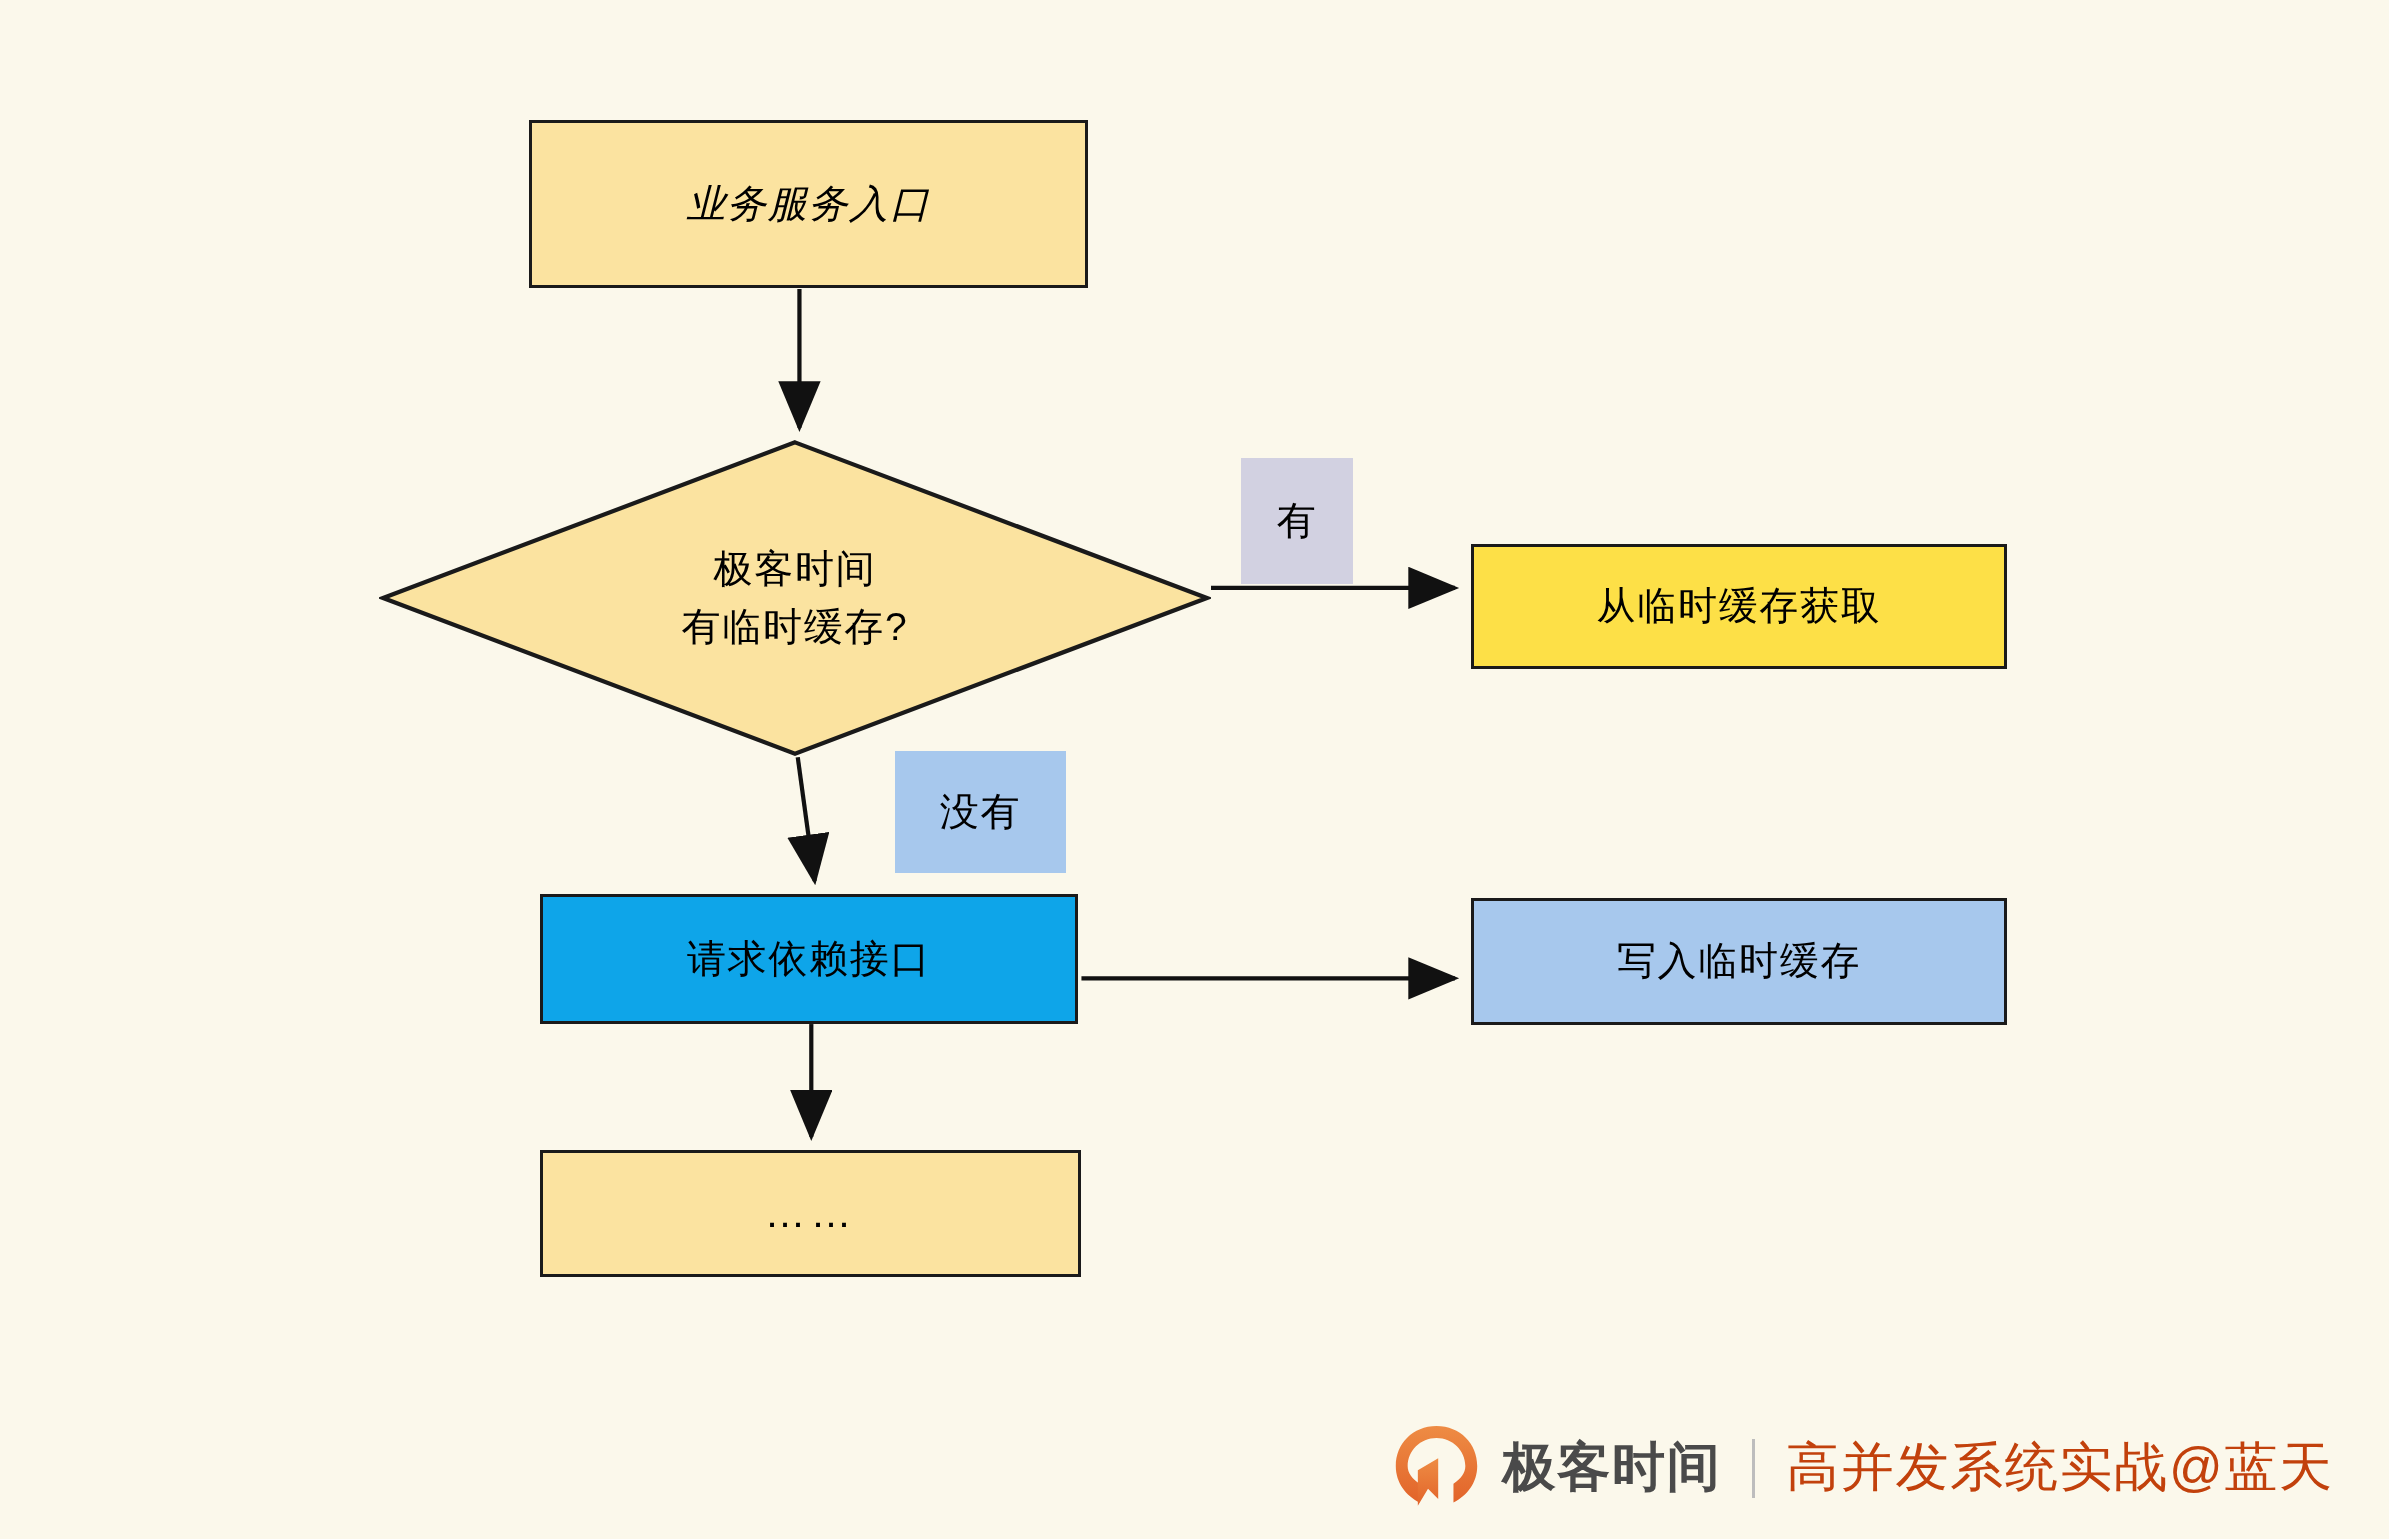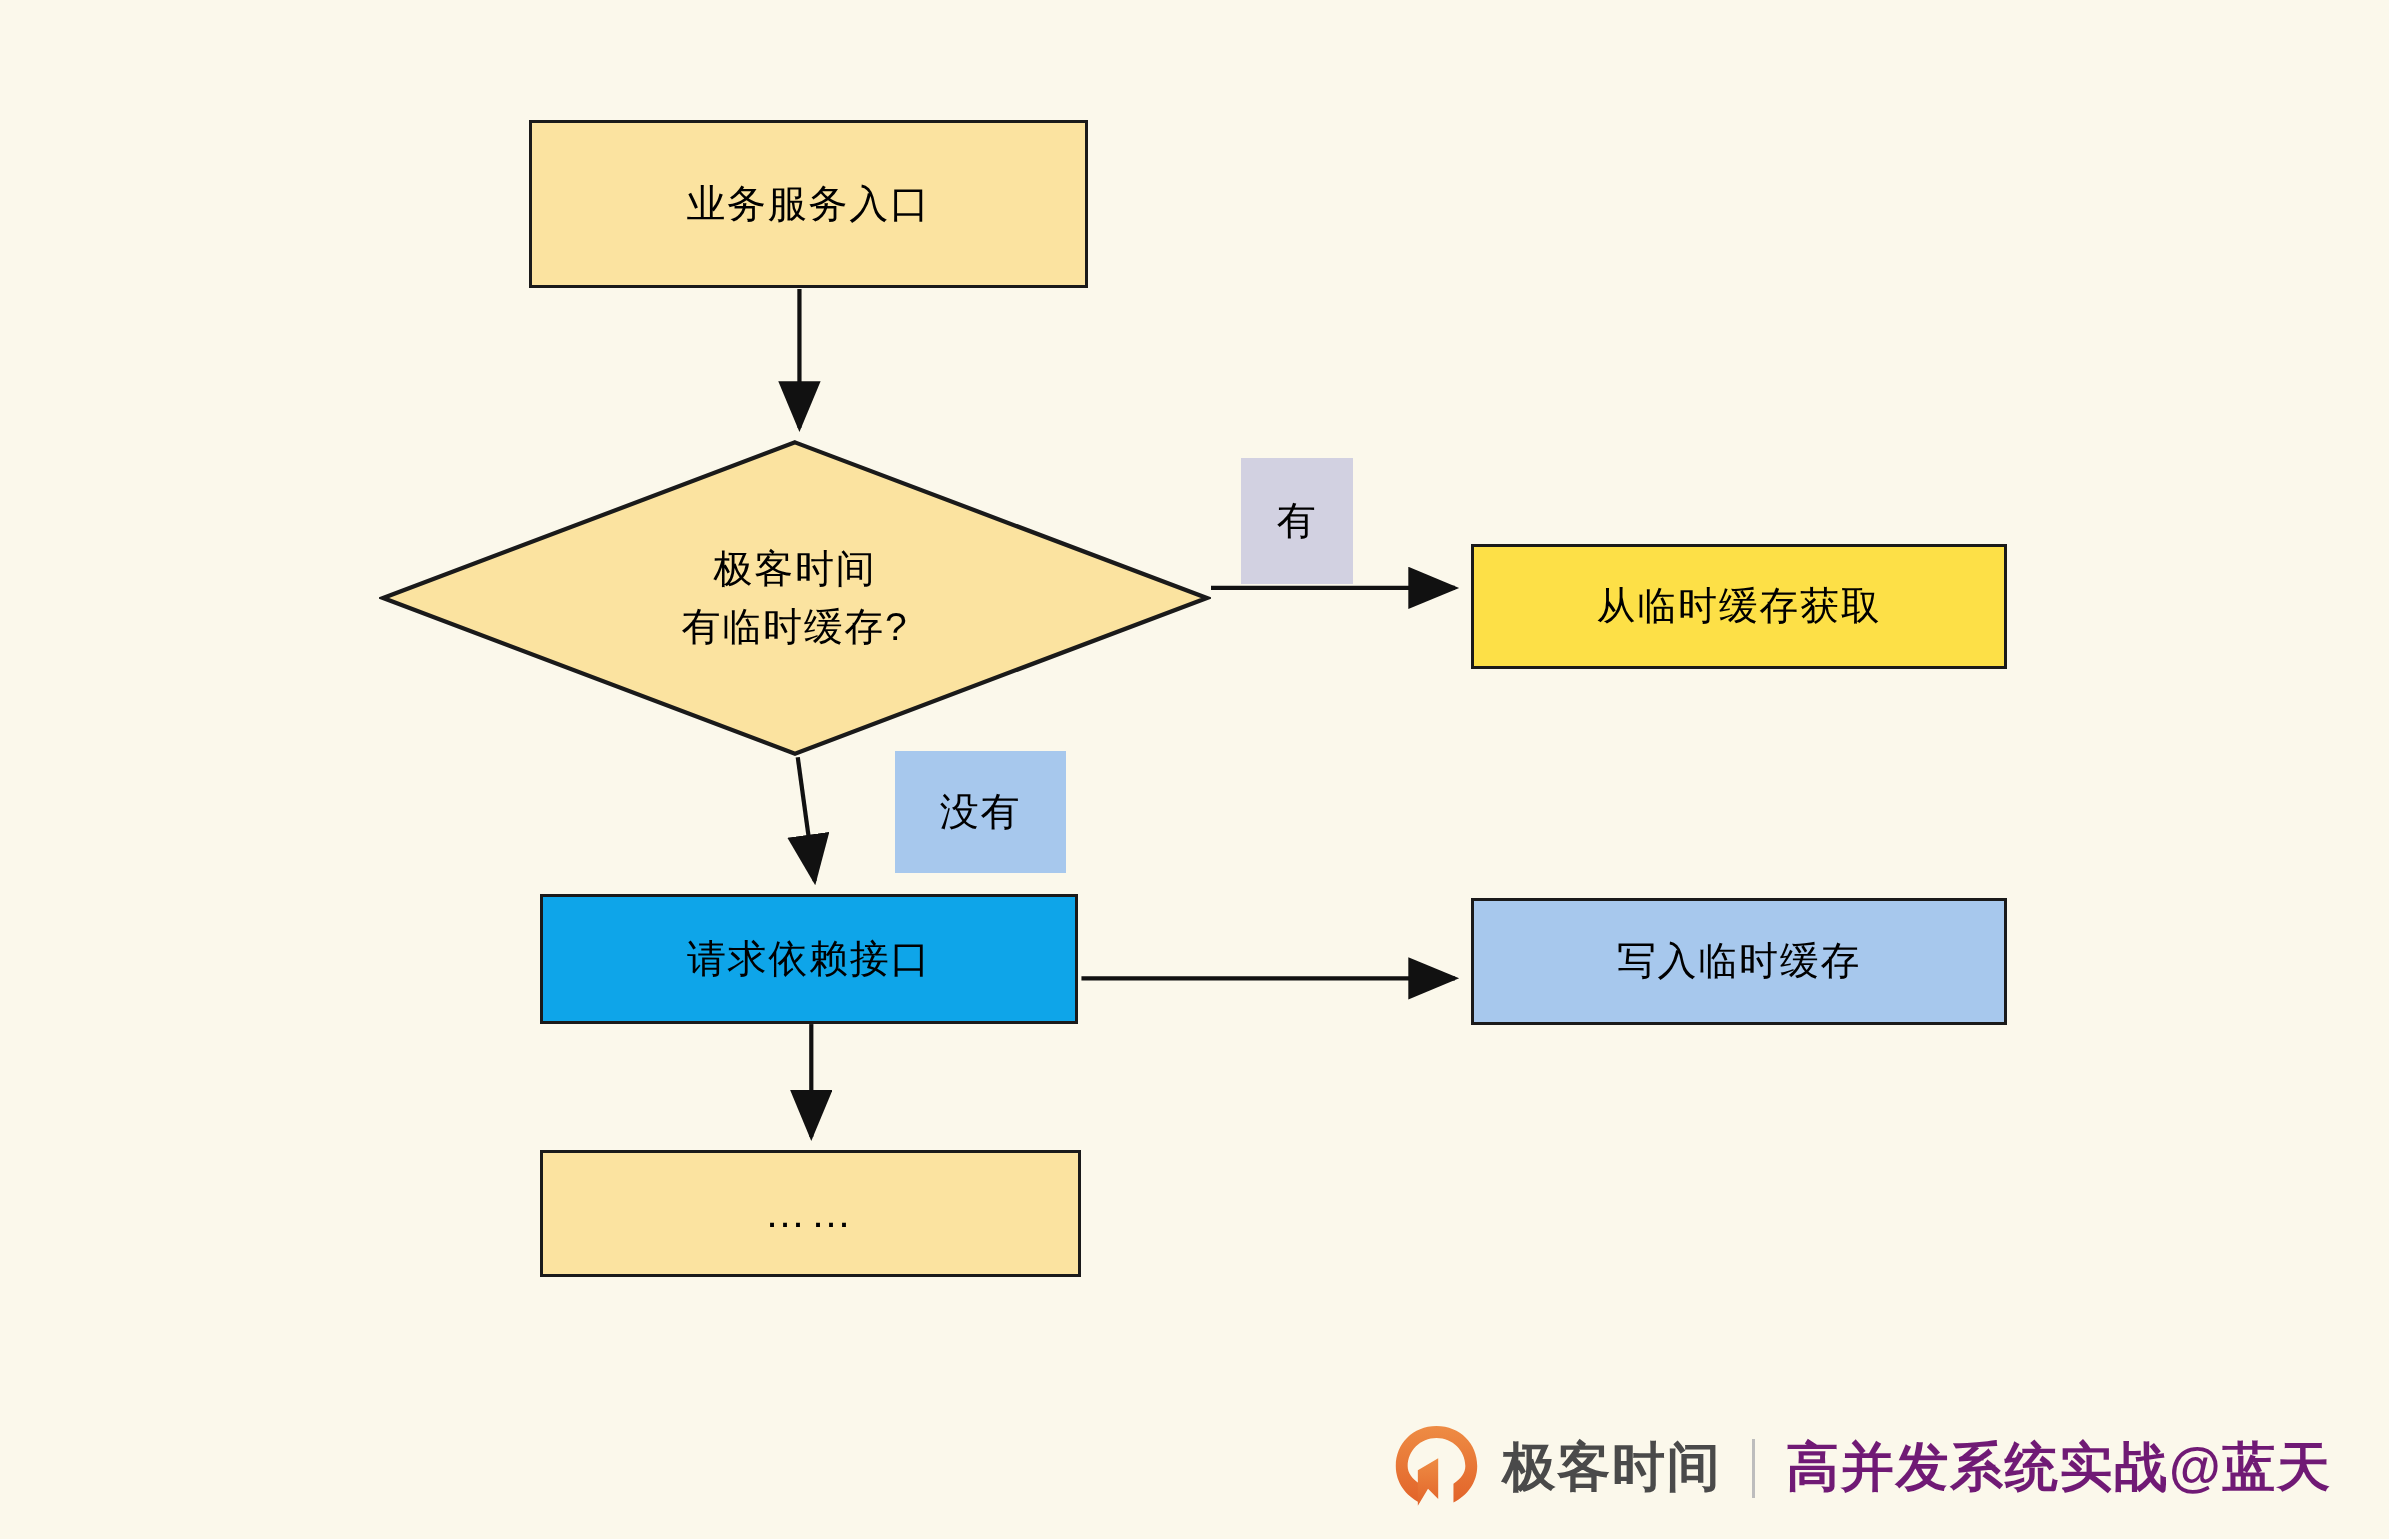--- a/index.html
+++ b/index.html
@@ -36,20 +36,21 @@
     line-height: 1.35;
     text-align: center;
     white-space: pre-line;
   }
 
   
   #node-entry {
     left: 529px; top: 120px;
     width: 559px; height: 168px;
     background: #FBE3A0;
+    font-style: italic;
   }
 
   #diamond-wrap {
     position: absolute;
     left: 379px; top: 439px;
     width: 832px; height: 318px;
   }
   #diamond-wrap svg { display: block; }
   #diamond-label {
     position: absolute;
@@ -142,23 +143,23 @@
     font-weight: 600;
   }
   #wm-divider {
     width: 3.4px;
     height: 59px;
     background: #bdbdbd;
     margin: 0 12px;
   }
   #wm-course {
     font-size: 53px;
-    color: #701a75;
-    letter-spacing: 1.7px;
-    font-weight: 700;
+    color: #c2410c;
+    letter-spacing: 1.7px;
+    font-weight: 400;
   }
 </style>
 </head>
 <body>
 
 <div id="canvas">
 
   <svg id="edges" viewBox="0 0 2821 1818" xmlns="http://www.w3.org/2000/svg">
     <defs>
       <marker id="arrow" markerWidth="14" markerHeight="14" refX="11" refY="5" orient="auto" markerUnits="strokeWidth">

